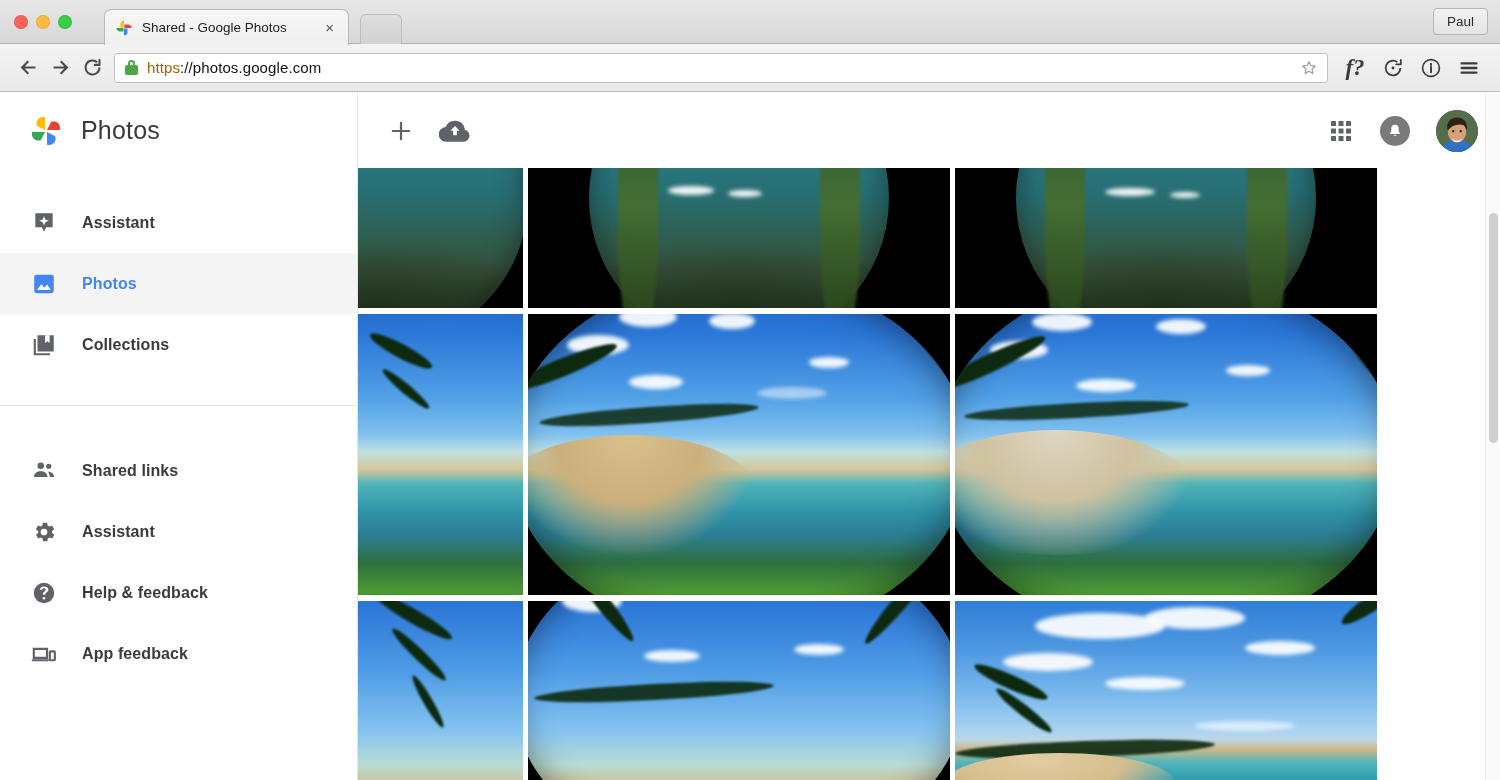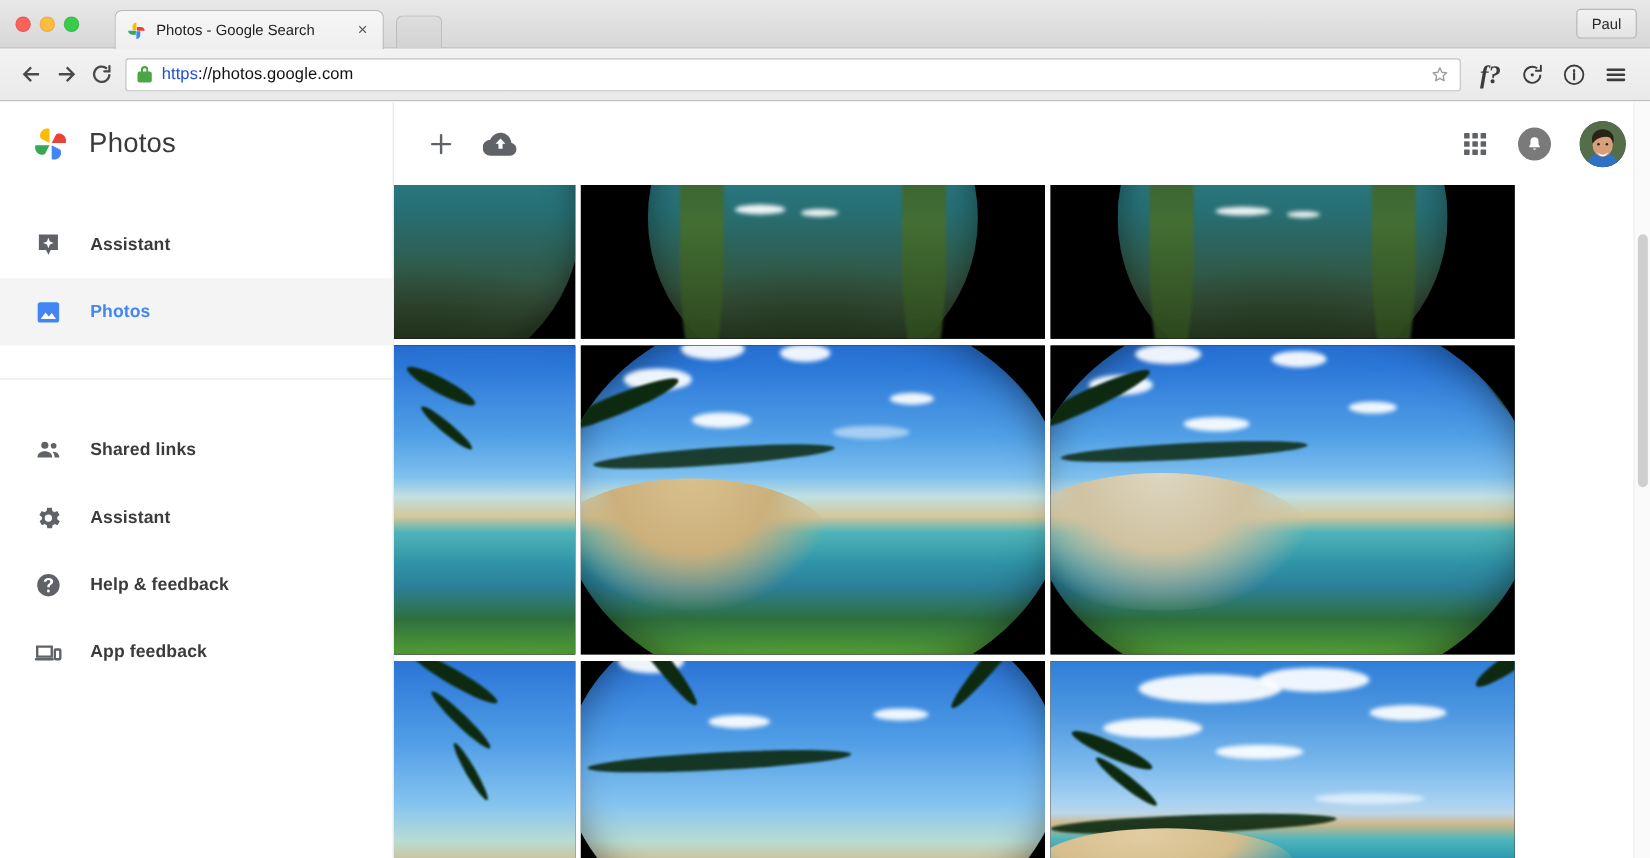--- a/index.html
+++ b/index.html
@@ -72,21 +72,21 @@
   }
   .lock {
     width: 13px; height: 15px; margin-right: 9px; position: relative; flex: 0 0 13px;
   }
   .lock .body { position: absolute; bottom: 0; width: 13px; height: 10px; background: #4ba746; border-radius: 2px; }
   .lock .shackle {
     position: absolute; top: 0; left: 3px; width: 7px; height: 7px;
     border: 2px solid #4ba746; border-bottom: none; border-radius: 4px 4px 0 0;
   }
   .url { font-size: 15px; color: #111; letter-spacing: .1px; flex: 1; }
-  .url .scheme { color: #1d4ed8; }
+  .url .scheme { color: #a16207; }
   .star-btn { width: 24px; height: 24px; display: flex; align-items: center; justify-content: center; }
   .tb-icon { width: 38px; height: 32px; display: flex; align-items: center; justify-content: center; color: #3c3c3c; }
   .tb-icon.fq { font-family: "Liberation Serif", serif; font-style: italic; font-size: 23px; font-weight: bold; }
 
   
   .page { position: absolute; left: 0; top: 93px; width: 1500px; height: 687px; background: #fff; overflow: hidden; }
 
   
   .sidebar {
     position: absolute; left: 0; top: 0; width: 358px; height: 758px;
@@ -227,21 +227,21 @@
 
     <div class="tab">
       <span class="tab-fav">
         <svg viewBox="0 0 36 36" width="18" height="18">
           <path d="M18 3c-4 0-7 3.2-7 7.2V17h7z" fill="#fbbc04"></path>
           <path d="M33 18c0-4-3.2-7-7.2-7H19v7z" fill="#ea4335"></path>
           <path d="M18 33c4 0 7-3.2 7-7.2V19h-7z" fill="#4285f4"></path>
           <path d="M3 18c0 4 3.2 7 7.2 7H17v-7z" fill="#34a853"></path>
         </svg>
       </span>
-      <span class="tab-title">Photos - Google Search</span>
+      <span class="tab-title">Shared - Google Photos</span>
       <span class="tab-close">×</span>
     </div>
 
     <div class="tab-new"></div>
 
     <div class="profile-btn">
       <span>Paul</span>
     </div>
   </div>
 
@@ -499,20 +499,30 @@
         <div class="nav-item active">
           <span class="nav-ico">
             <svg width="26" height="26" viewBox="0 0 24 24">
               <rect x="3" y="3.5" width="18" height="17" rx="2.2" fill="#4285f4"></rect>
               <path d="M5.6 17.5l4-5.4 2.7 3.4 2.6-3.1 3.5 5.1z" fill="#fff"></path>
             </svg>
           </span>
           <span class="nav-label">Photos</span>
         </div>
 
+        <div class="nav-item">
+          <span class="nav-ico">
+            <svg width="26" height="26" viewBox="0 0 24 24" fill="#5f6368">
+              <path d="M2.5 6.5h2v13h13v2h-15z"></path>
+              <path d="M6 3h15v15H6z"></path>
+              <path d="M13 3h4.2v7.2L15.1 8.6 13 10.2z" fill="#fff"></path>
+            </svg>
+          </span>
+          <span class="nav-label">Collections</span>
+        </div>
       </div>
 
       <div class="nav-sep"></div>
 
       <div class="nav-group second">
 
         <div class="nav-item">
           <span class="nav-ico">
             <svg width="26" height="26" viewBox="0 0 24 24" fill="#5f6368">
               <circle cx="9" cy="7.2" r="3"></circle>

